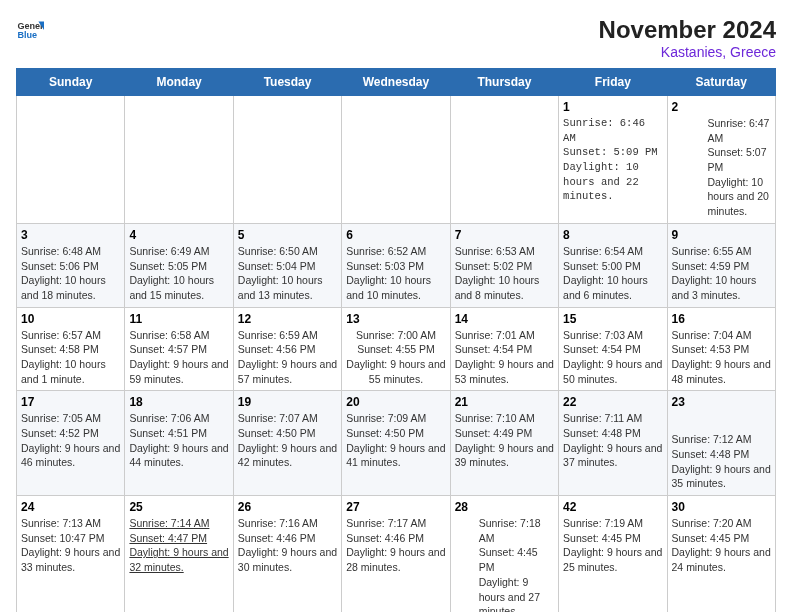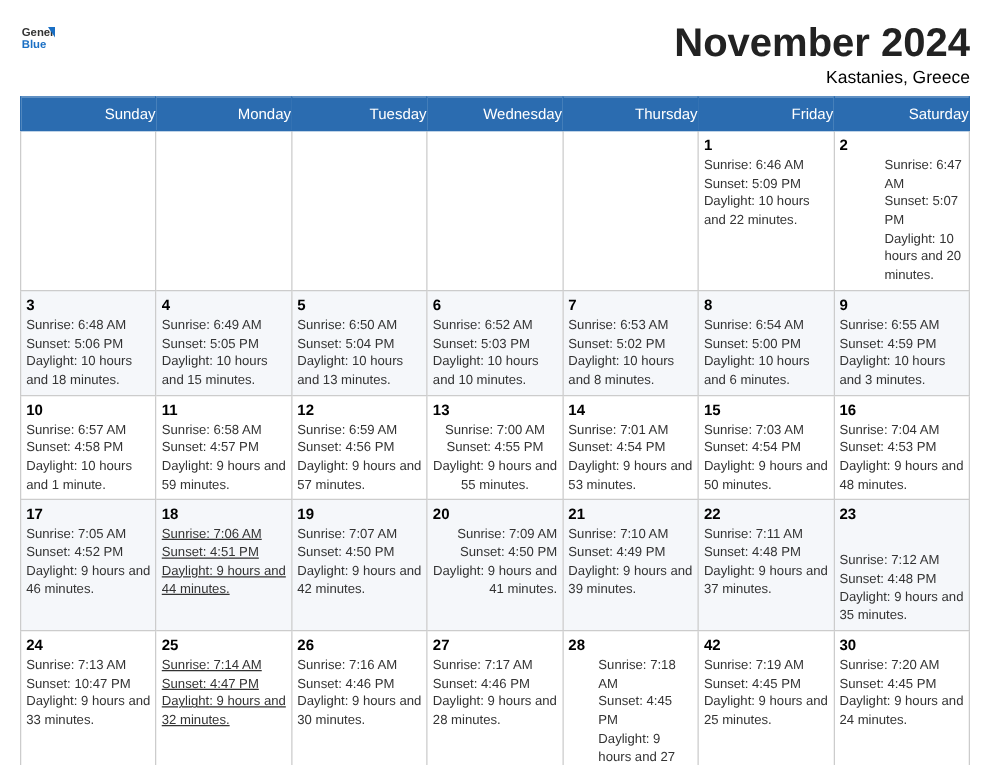--- a/index.html
+++ b/index.html
@@ -22,40 +22,40 @@
       gap: 4px;
     }
     .logo-icon {
       width: 28px;
       height: 28px;
     }
     .title-area {
       text-align: right;
     }
     .month-title {
-      font-size: 32px;
+      font-size: 24px;
       font-weight: bold;
       color: #222;
     }
     .location-title {
       font-size: 14px;
-      color: #000000;
+      color: #6d28d9;
     }
     table {
       width: 100%;
       border-collapse: collapse;
       font-size: 10.5px;
     }
     thead th {
       background-color: #2b6cb0;
       color: #fff;
       padding: 6px 0;
-      text-align: right;
+      text-align: center;
       font-size: 12px;
-      font-weight: normal;
+      font-weight: bold;
       border: 1px solid #2b6cb0;
     }
     td {
       border: 1px solid #ccc;
       vertical-align: top;
       padding: 4px;
       width: calc(100% / 7);
       min-height: 80px;
       background: #fff;
     }
@@ -107,21 +107,21 @@
     </thead>
   <tbody id="calendar-body">
   <tr>
         <td class="empty-cell"></td>
         <td class="empty-cell"></td>
         <td class="empty-cell"></td>
         <td class="empty-cell"></td>
         <td class="empty-cell"></td>
         <td>
           <span class="day-number">1</span>
-          <div class="day-info" style="white-space: pre-line;">Sunrise: 6:46 AM
+          <div class="day-info" style="white-space: pre-line; font-family: Liberation Mono, monospace;">Sunrise: 6:46 AM
 Sunset: 5:09 PM
 Daylight: 10 hours and 22 minutes.</div>
         </td>
         <td>
           <span class="day-number">2</span>
           <div class="day-info" style="white-space: pre-line; margin-left: 36px;">Sunrise: 6:47 AM
 Sunset: 5:07 PM
 Daylight: 10 hours and 20 minutes.</div>
         </td>
       </tr>
@@ -215,33 +215,33 @@
       </tr>
       <tr>
         <td>
           <span class="day-number">17</span>
           <div class="day-info" style="white-space: pre-line;">Sunrise: 7:05 AM
 Sunset: 4:52 PM
 Daylight: 9 hours and 46 minutes.</div>
         </td>
         <td>
           <span class="day-number">18</span>
-          <div class="day-info" style="white-space: pre-line; text-decoration: underline;">Sunrise: 7:06 AM
+          <div class="day-info" style="white-space: pre-line;">Sunrise: 7:06 AM
 Sunset: 4:51 PM
 Daylight: 9 hours and 44 minutes.</div>
         </td>
         <td>
           <span class="day-number">19</span>
           <div class="day-info" style="white-space: pre-line;">Sunrise: 7:07 AM
 Sunset: 4:50 PM
 Daylight: 9 hours and 42 minutes.</div>
         </td>
         <td>
           <span class="day-number">20</span>
-          <div class="day-info" style="white-space: pre-line; text-align: right;">Sunrise: 7:09 AM
+          <div class="day-info" style="white-space: pre-line;">Sunrise: 7:09 AM
 Sunset: 4:50 PM
 Daylight: 9 hours and 41 minutes.</div>
         </td>
         <td>
           <span class="day-number">21</span>
           <div class="day-info" style="white-space: pre-line;">Sunrise: 7:10 AM
 Sunset: 4:49 PM
 Daylight: 9 hours and 39 minutes.</div>
         </td>
         <td>

